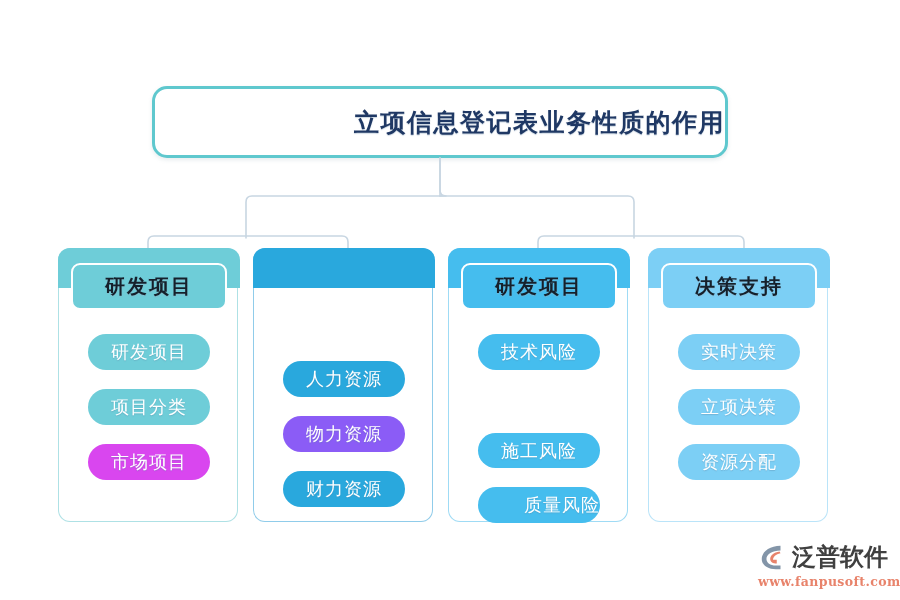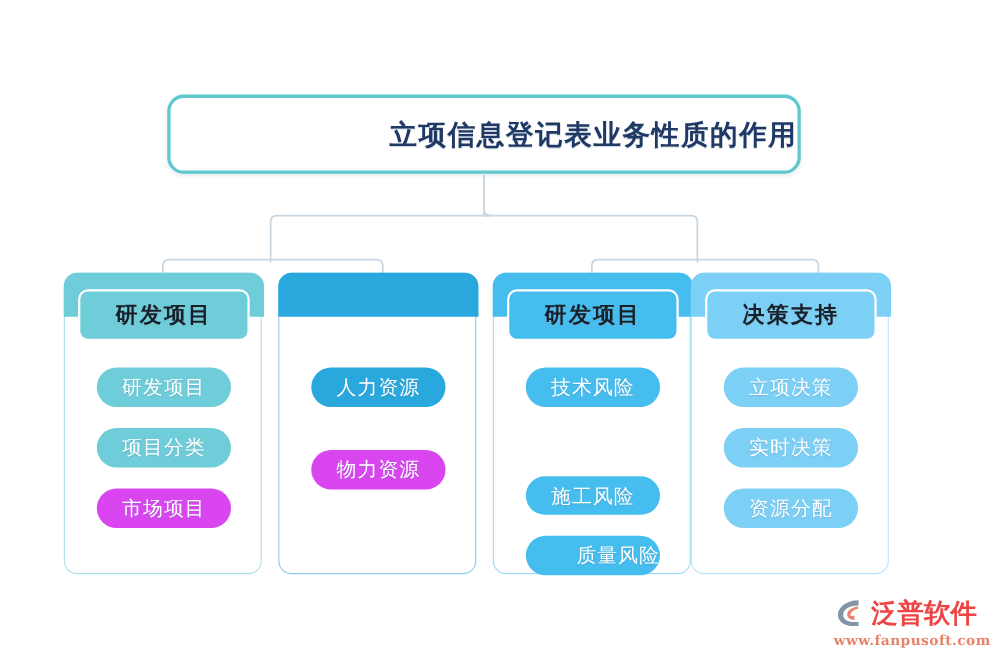--- a/index.html
+++ b/index.html
@@ -120,21 +120,21 @@
     color: #ffffff;
     letter-spacing: 1px;
     white-space: nowrap;
     text-shadow: 0 1px 1px rgba(90,130,160,0.35);
   }
 
   
   .card.c0 { left: 58px;  border-color: rgba(120,205,212,0.60); }
   .card.c1 { left: 253px; border-color: rgba(70,170,220,0.60); }
   .card.c2 { left: 448px; border-color: rgba(95,195,238,0.60); }
-  .card.c3 { left: 628px; border-color: rgba(140,210,245,0.60); }
+  .card.c3 { left: 648px; border-color: rgba(140,210,245,0.60); }
 
   
   .logo {
     position: absolute;
     left: 758px;
     top: 541px;
     width: 136px;
     height: 52px;
   }
   .logo-row {
@@ -143,21 +143,21 @@
     gap: 4px;
   }
   .logo-mark {
     width: 30px;
     height: 30px;
     flex: none;
   }
   .logo-name {
     font-size: 24px;
     font-weight: 700;
-    color: #ef4444;
+    color: #404040;
     letter-spacing: 0px;
     white-space: nowrap;
   }
   .logo-url {
     margin-top: 1px;
     text-align: center;
     font-size: 12.5px;
     font-weight: 700;
     color: #E8836B;
     letter-spacing: 0.4px;
@@ -202,25 +202,28 @@
       </div>
       <div class="item-pill" style="background:#d946ef;">
         <span class="item-label">市场项目</span>
       </div>
     </div>
   </div>
 
   <div class="card c1">
     <div class="card-band" style="background:#29A8DD;"></div>
     <div class="card-body">
+      <div class="item-pill" style="background:#29A8DD;margin-top:27px;">
+        <span class="item-label">人力资源</span>
+      </div>
+      <div class="item-pill" style="background:#8b5cf6;">
+        <span class="item-label">物力资源</span>
+      </div>
       <div class="item-pill" style="background:#29A8DD;">
-        <span class="item-label">人力资源</span>
-      </div>
-      <div class="item-pill" style="background:#d946ef;margin-top:20px;">
-        <span class="item-label">物力资源</span>
+        <span class="item-label">财力资源</span>
       </div>
     </div>
   </div>
 
   <div class="card c2">
     <div class="card-band" style="background:#45BDEE;"></div>
     <div class="card-header" style="background:#45BDEE;">
       <span class="card-header-label">研发项目</span>
     </div>
     <div class="card-body">
@@ -236,24 +239,24 @@
     </div>
   </div>
 
   <div class="card c3">
     <div class="card-band" style="background:#7CCFF5;"></div>
     <div class="card-header" style="background:#7CCFF5;">
       <span class="card-header-label">决策支持</span>
     </div>
     <div class="card-body">
       <div class="item-pill" style="background:#7CCFF5;">
+        <span class="item-label">实时决策</span>
+      </div>
+      <div class="item-pill" style="background:#7CCFF5;">
         <span class="item-label">立项决策</span>
-      </div>
-      <div class="item-pill" style="background:#7CCFF5;">
-        <span class="item-label">实时决策</span>
       </div>
       <div class="item-pill" style="background:#7CCFF5;">
         <span class="item-label">资源分配</span>
       </div>
     </div>
   </div>
 
   <div class="logo">
     <div class="logo-row">
       <svg class="logo-mark" viewBox="0 0 32 32" aria-hidden="true">

